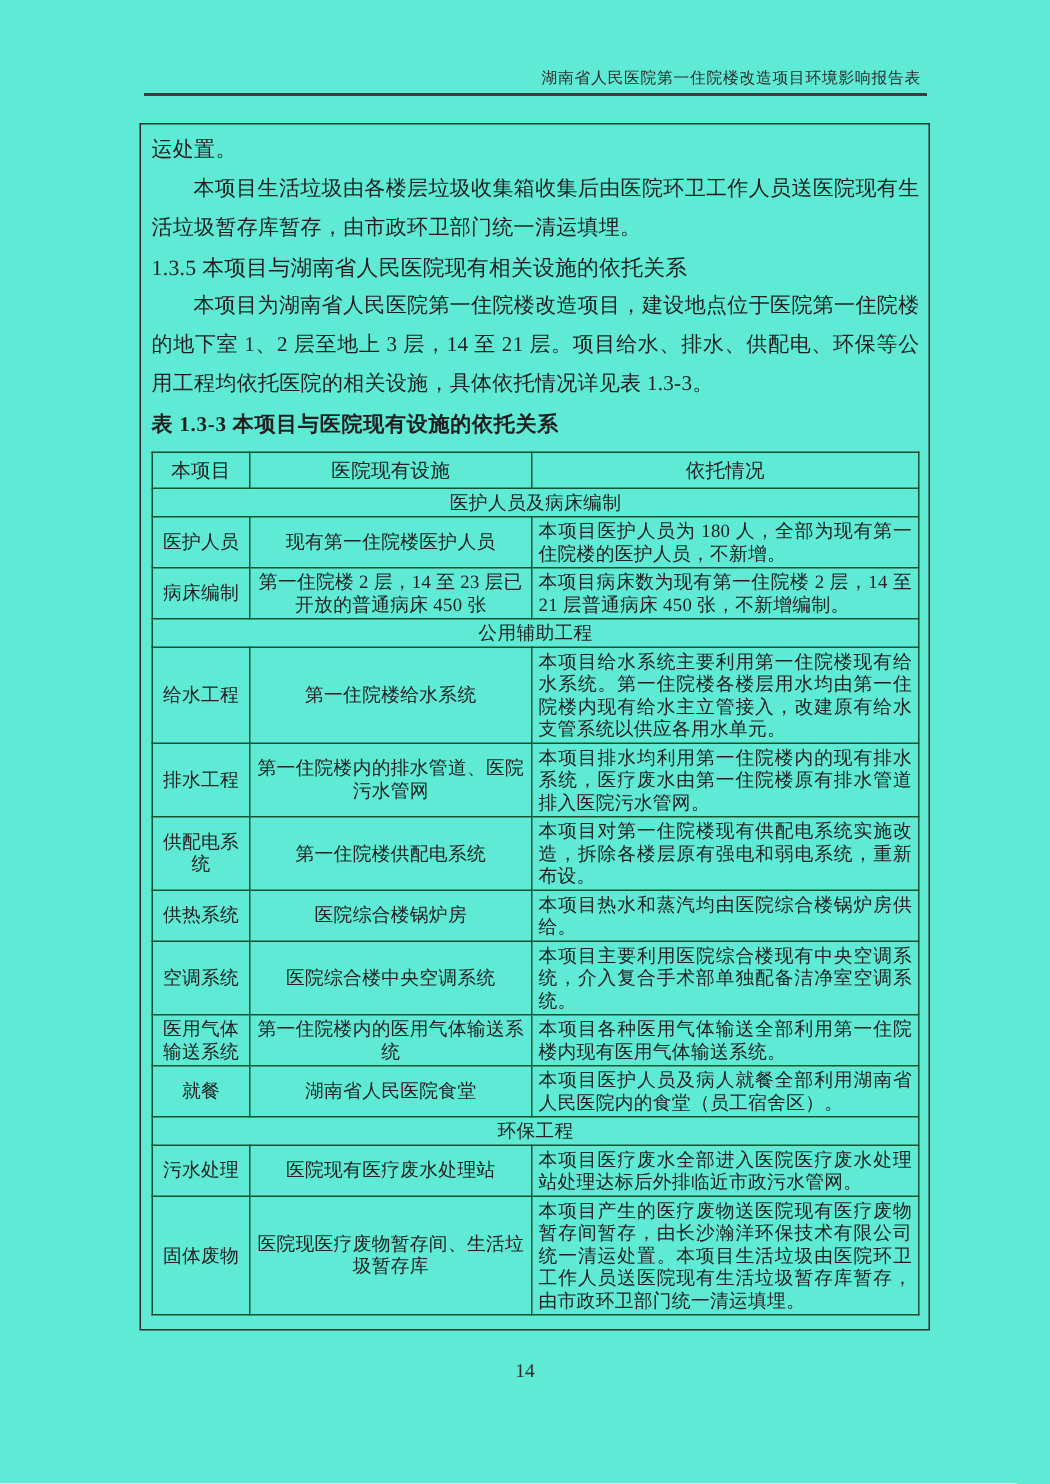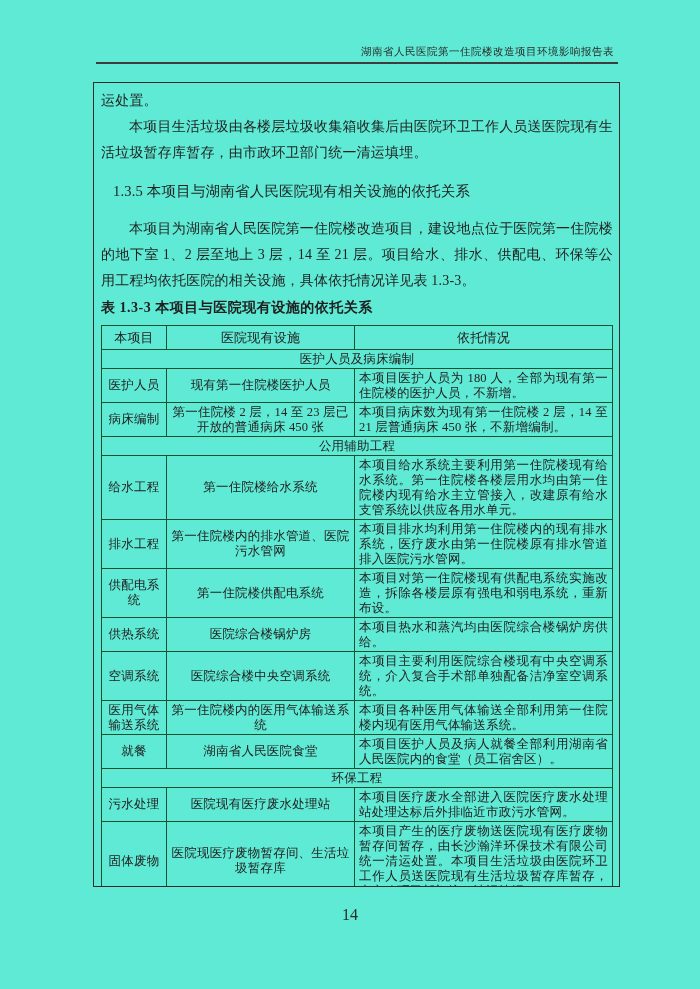--- a/index.html
+++ b/index.html
@@ -44,21 +44,21 @@
   }
   .para {
     margin: 0;
     font-size: 14px;
     line-height: 26px;
     text-align: justify;
     letter-spacing: 0.2px;
   }
   .indent { text-indent: 2em; }
   .section-heading {
-    margin: 12px;
+    margin: 0;
     font-size: 14.5px;
     line-height: 26px;
     font-weight: normal;
     letter-spacing: 0.2px;
   }
   .table-title {
     margin: 2px 0 5px 0;
     font-size: 14px;
     line-height: 24px;
     font-weight: bold;
@@ -88,21 +88,21 @@
   td.col-project { text-align: center; vertical-align: middle; }
   td.col-facility { text-align: center; vertical-align: middle; }
   td.col-situation { text-align: left; vertical-align: middle; padding: 1.5px 5px; text-align: justify; }
   td.section-cell { text-align: center; vertical-align: middle; padding: 2.5px 4px; }
   .page-number {
     position: absolute;
     top: 906px;
     left: 0;
     width: 700px;
     text-align: center;
-    font-size: 16px;
+    font-size: 13px;
     color: #2b2b2b;
   }
 </style>
 </head>
 <body>
 
 <div class="page">
 
   <div class="running-header">湖南省人民医院第一住院楼改造项目环境影响报告表</div>
   <div class="header-rule"></div>

